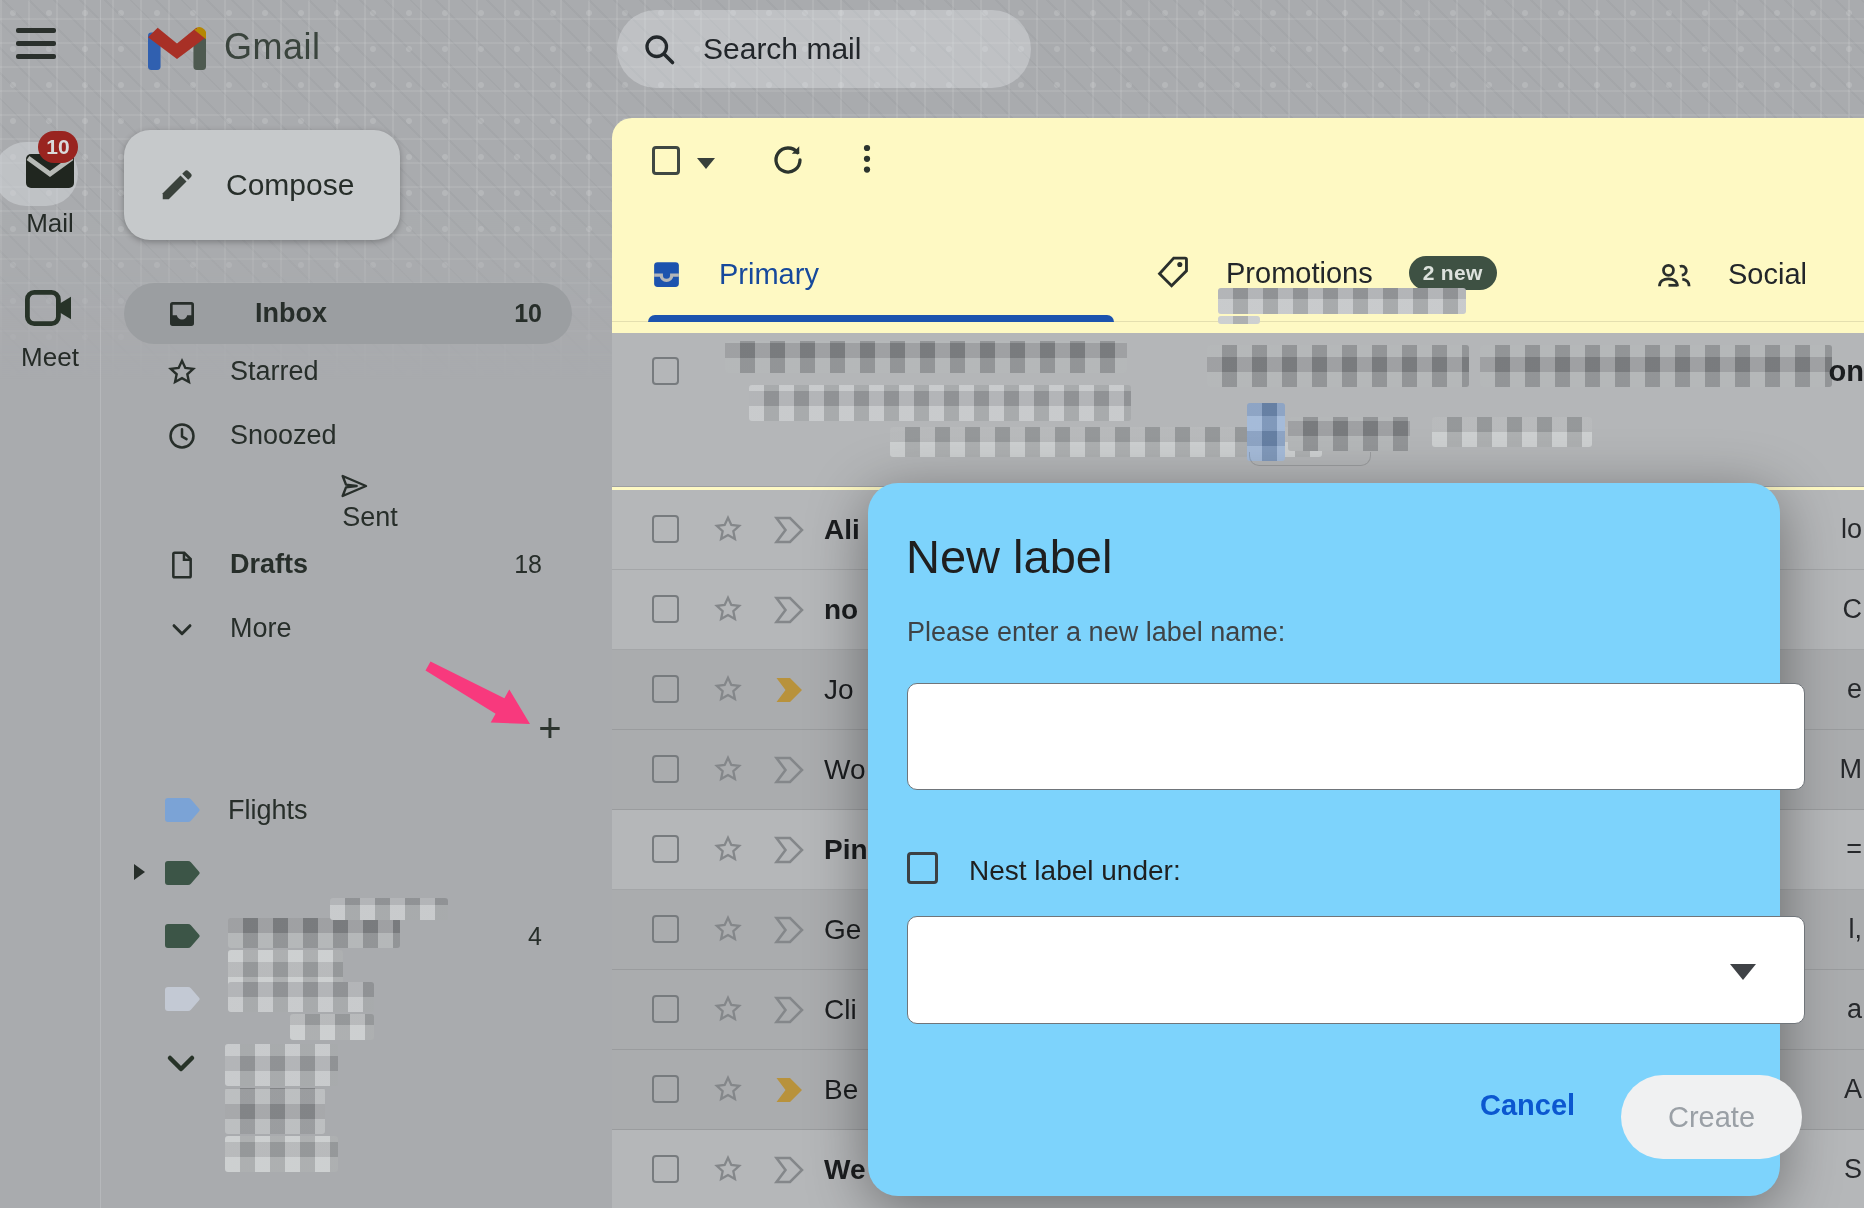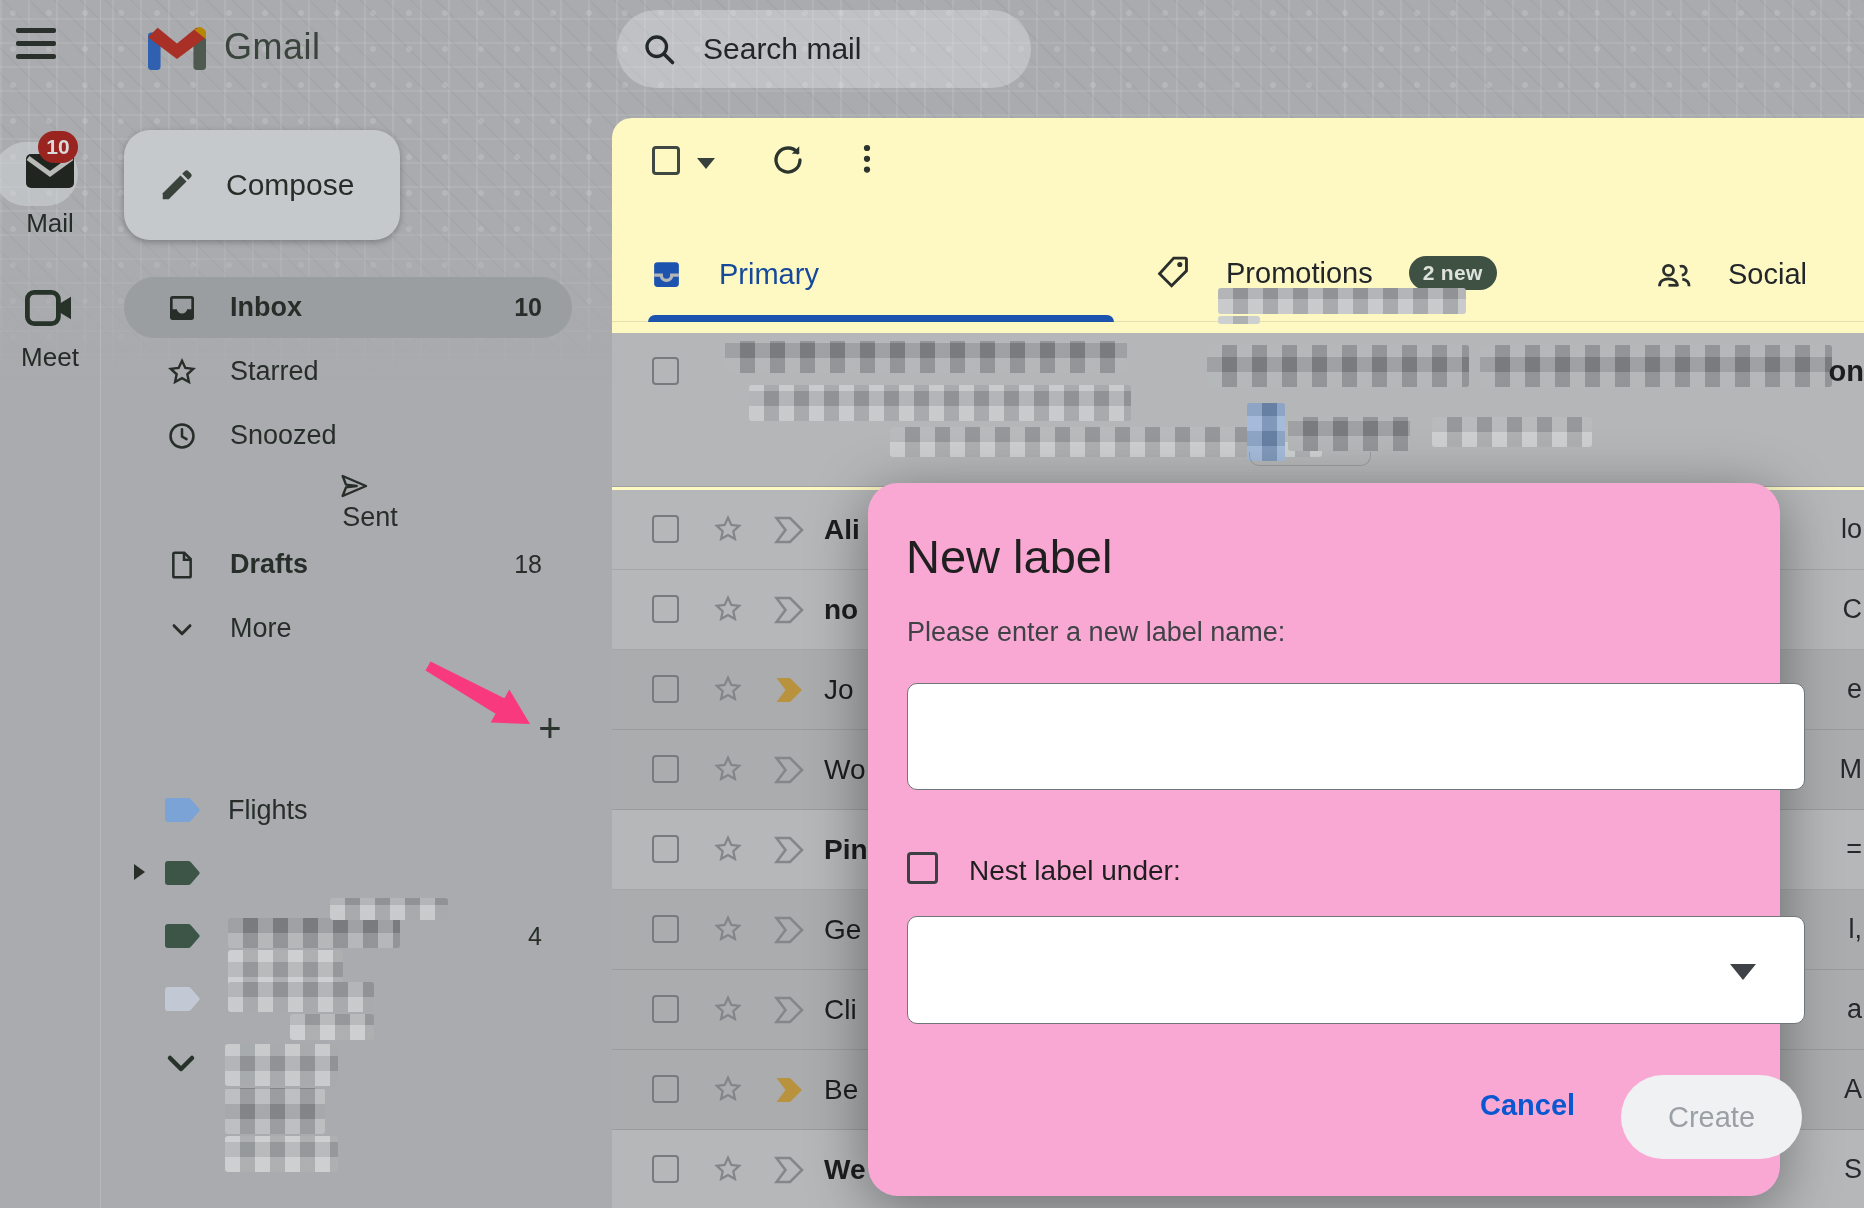--- a/index.html
+++ b/index.html
@@ -101,21 +101,21 @@
   .row.read { background:#aaacae; }
   .row .cbx { position:absolute; left:40px; top:25px; width:27px; height:28px; border:2.5px solid #777b7e; border-radius:4px; cursor:pointer; }
   .row .star { position:absolute; left:100px; top:23px; cursor:pointer; }
   .row .marker { position:absolute; left:160px; top:25px; cursor:pointer; }
   .row .sender { position:absolute; left:212px; top:24px; font-size:28px; color:#1b1d1f; white-space:nowrap; }
   .row.unread .sender { font-weight:700; }
   .frag { position:absolute; right:2px; top:24px; font-size:27px; color:#26282b; }
   .bigfrag { position:absolute; right:0; top:22px; font-size:29px; font-weight:700; color:#1b1d1f;text-align:center; }
 
   
-  .dialog { position:absolute; left:868px; top:483px; width:912px; height:713px; background:#f9a8d4;
+  .dialog { position:absolute; left:868px; top:483px; width:912px; height:713px; background:#7dd3fc;
     border-radius:30px; z-index:5; box-shadow:0 12px 60px rgba(0,0,0,.40); }
   .dlg-title { position:absolute; left:38px; top:46px; font-size:47px; color:#1f1f1f; }
   .dlg-prompt { position:absolute; left:39px; top:134px; font-size:27px; color:#3f4346; }
   .dlg-input { position:absolute; left:39px; top:200px; width:898px; height:107px; border:1.5px solid #70757a;
     border-radius:10px; background:#fff; font-family:"Liberation Sans",sans-serif; font-size:28px; padding:0 24px; outline:none; }
   .dlg-check { position:absolute; left:39px; top:369px; width:31px; height:32px; border:3px solid #3c4043; border-radius:4px; cursor:pointer; }
   .dlg-nest { position:absolute; left:101px; top:372px; font-size:28px; color:#1f1f1f; }
   .dlg-select { position:absolute; left:39px; top:433px; width:898px; height:108px; border:1.5px solid #70757a;
     border-radius:10px; background:#fff; cursor:pointer; }
   .dlg-select .caret { position:absolute; right:48px; top:47px; width:0; height:0;
@@ -174,21 +174,21 @@
     </div>
 
     <div class="compose">
       <svg width="38" height="38" viewBox="0 0 24 24">
         <path d="M3 17.2V21h3.8L18 9.8 14.2 6 3 17.2z" fill="#3a423c"></path>
         <path d="M20.7 7.1a1.6 1.6 0 0 0 0-2.3l-1.5-1.5a1.6 1.6 0 0 0-2.3 0l-1.6 1.6 3.8 3.8 1.6-1.6z" fill="#3a423c"></path>
       </svg>
       <span>Compose</span>
     </div>
 
-    <div class="nav-item selected" style="top:277px;">
+    <div class="nav-item selected" style="top:283px;gap:25px;">
       <svg class="nav-ic" viewBox="0 0 24 24">
         <path d="M19 3H5a2 2 0 0 0-2 2v14a2 2 0 0 0 2 2h14a2 2 0 0 0 2-2V5a2 2 0 0 0-2-2zm0 10h-3.1a4 4 0 0 1-7.8 0H5V5h14v8z" fill="#272e2a"></path>
       </svg>
       <span class="nav-label b">Inbox</span>
       <span class="nav-count b">10</span>
     </div>
     <div class="nav-item" style="top:341px;">
       <svg class="nav-ic" viewBox="0 0 24 24">
         <path d="M12 3.6l2.5 5.4 5.9.7-4.4 4 1.2 5.8-5.2-2.9-5.2 2.9 1.2-5.8-4.4-4 5.9-.7z" fill="none" stroke="#272e2a" stroke-width="1.8"></path>
       </svg>

